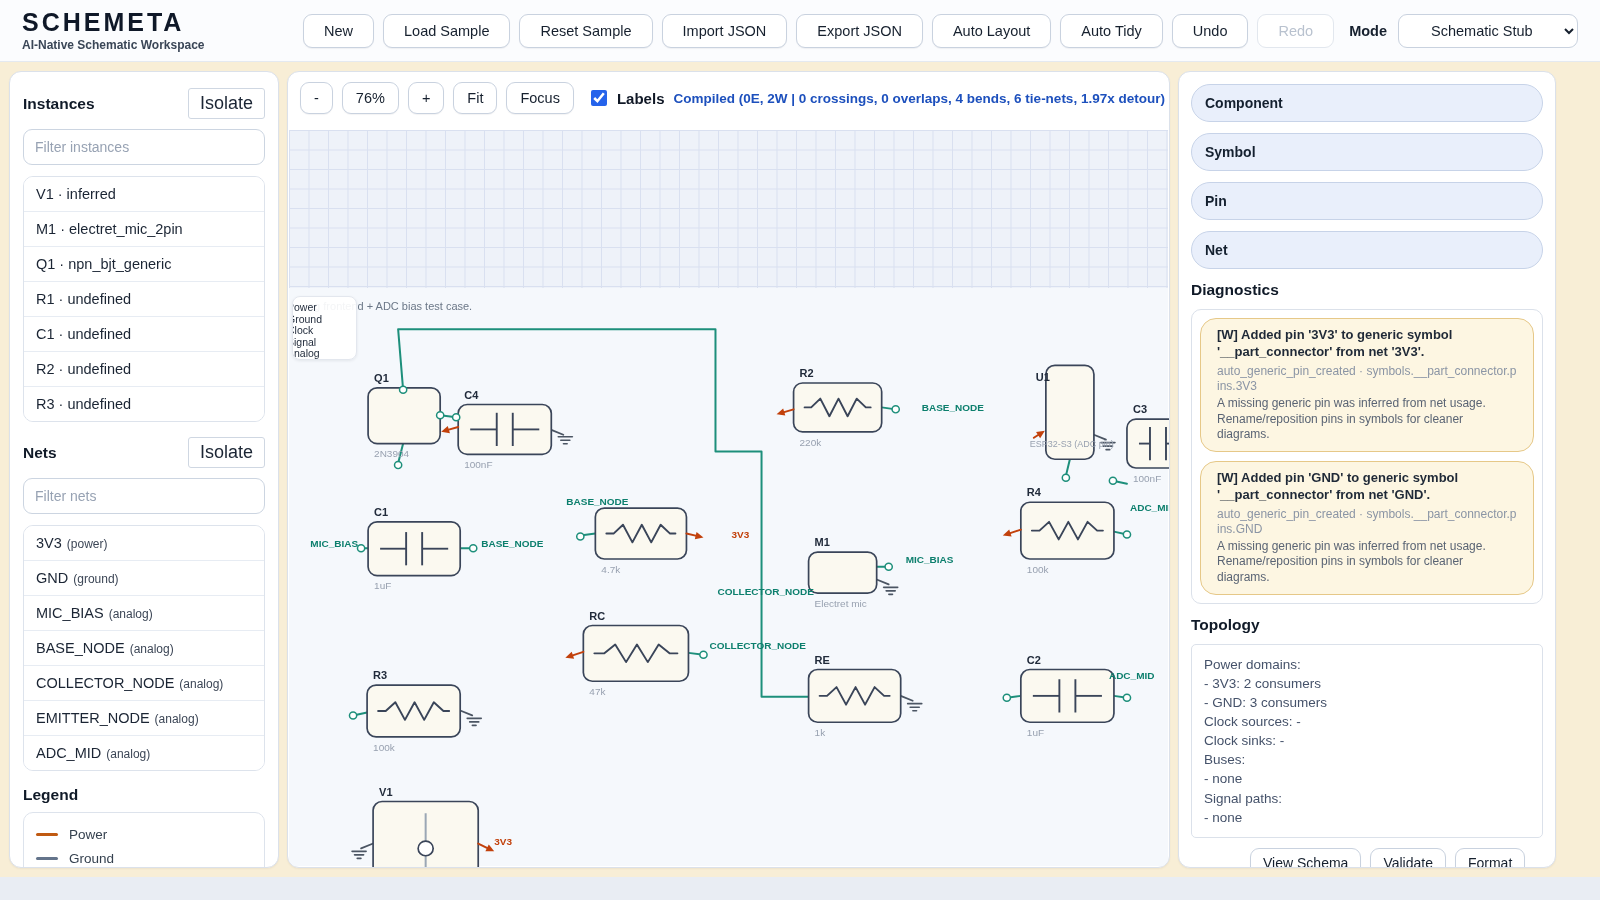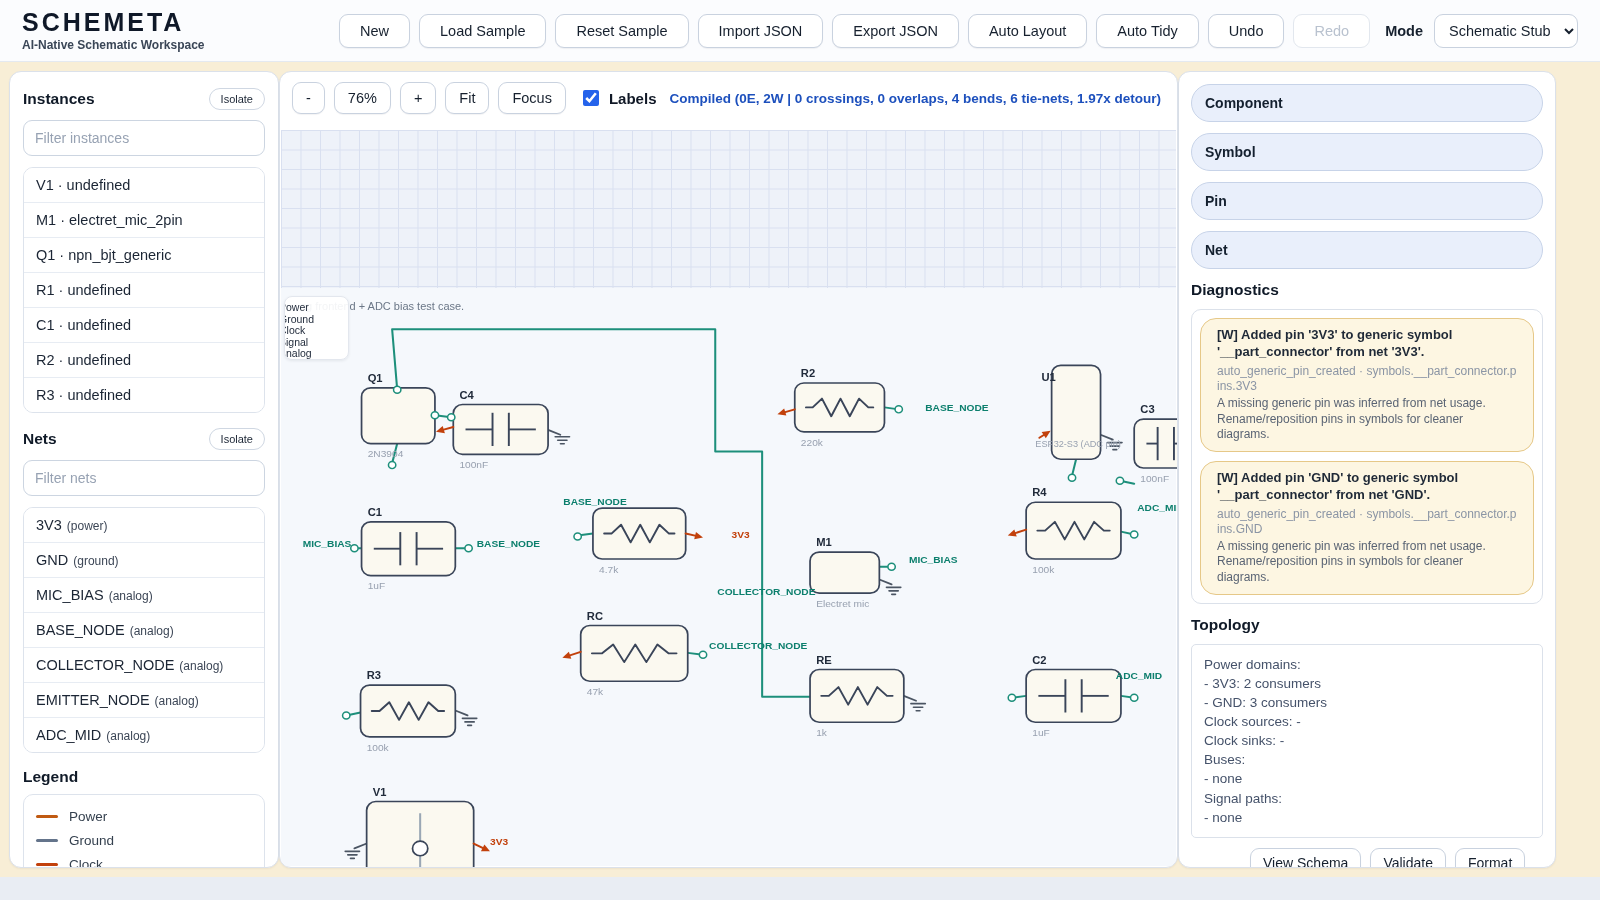--- a/index.html
+++ b/index.html
@@ -7,29 +7,29 @@
   body{width:1600px;height:900px;overflow:hidden;background:#e9edf3;font-family:"Liberation Sans",sans-serif;color:#16202e}
   
   .header{height:62px;background:#fbfcfe;border-bottom:1px solid #e4e9f0;display:flex;align-items:center;padding:0 22px}
   .brand{display:flex;flex-direction:column;line-height:1.1}
   .brand-title{font-size:25px;font-weight:800;letter-spacing:3px;color:#0f1828}
   .brand-tag{font-size:12px;font-weight:700;color:#3a4657;margin-top:2px}
   .toolbar{margin-left:auto;display:flex;align-items:center;gap:9px}
   .btn{background:#fff;border:1px solid #c9d2df;border-radius:9px;padding:8px 20px;font-size:14.5px;font-weight:500;color:#16202e;box-shadow:0 1px 1px rgba(16,24,40,.05);cursor:pointer;font-family:inherit;white-space:nowrap}
   .btn.disabled{color:#b9c2cf;border-color:#e2e7ee;box-shadow:none}
   .mode-label{font-size:14.5px;font-weight:700;margin:0 2px 0 6px}
-  .mode-select{background:#fff;border:1px solid #c9d2df;border-radius:9px;padding:7px 10px;font-size:14.5px;font-family:inherit;color:#16202e}
-  
-  .content{display:grid;grid-template-columns:270px 1fr 378px;gap:0;padding:9px 44px 9px 9px;background:#f8eed6;height:815px}
+  .mode-select{background:#fff;border:1px solid #c9d2df;border-radius:9px;padding:7px 28px;font-size:14.5px;font-family:inherit;color:#16202e}
+  
+  .content{display:grid;grid-template-columns:270px 1fr 378px;gap:8px;padding:9px 44px 9px 9px;background:#f8eed6;height:815px}
   .panel{background:#fff;border:1px solid #dbe1ea;border-radius:12px;box-shadow:0 1px 2px rgba(16,24,40,.05);overflow:hidden}
   
   .left{padding:14px 13px}
   .sec-head{display:flex;justify-content:space-between;align-items:center;margin:2px 0 10px}
   .sec-title{font-size:15.5px;font-weight:800;color:#101a28}
-  .isolate-btn{font-size:11px;padding:4px 11px;border:1px solid #cfd7e2;border-radius:12px;background:#fff;color:#1b2534;cursor:pointer;font-family:inherit}
+  .isolate-btn{font-size:18px;padding:4px 11px;border:1px solid #cfd7e2;border-radius:3px;background:#fff;color:#1b2534;cursor:pointer;font-family:inherit}
   .filter{width:100%;padding:9px 11px;font-size:14px;border:1px solid #ccd5e1;border-radius:9px;color:#1b2534;margin-bottom:11px;font-family:inherit;outline:none}
   .filter::placeholder{color:#97a2b3}
   .list{border:1px solid #dde3ec;border-radius:10px;overflow:hidden;margin-bottom:15px}
   .list .row{padding:9px 12px;font-size:14.5px;color:#1b2534;border-top:1px solid #e7ecf3;background:#fff;cursor:pointer}
   .list .row:first-child{border-top:none}
   .net-kind{font-size:12px;color:#3c4656;margin-left:5px}
   .legend-box{border:1px solid #dde3ec;border-radius:10px;padding:9px 12px}
   .legend-row{display:flex;align-items:center;gap:11px;padding:4.5px 0;font-size:13.5px;color:#35414f}
   .swatch{width:22px;height:3px;border-radius:2px;flex:none}
   
@@ -91,21 +91,21 @@
 
 <div class="content">
 
   <div class="panel left">
     <div class="sec-head">
       <span class="sec-title">Instances</span>
       <button class="isolate-btn">Isolate</button>
     </div>
     <input class="filter" placeholder="Filter instances" style="">
     <div class="list" id="instances-list">
-        <div class="row">V1 · undefined</div>
+        <div class="row">V1 · inferred</div>
         <div class="row">M1 · electret_mic_2pin</div>
         <div class="row">Q1 · npn_bjt_generic</div>
         <div class="row">R1 · undefined</div>
         <div class="row">C1 · undefined</div>
         <div class="row">R2 · undefined</div>
         <div class="row">R3 · undefined</div>
       </div>
 
     <div class="sec-head">
       <span class="sec-title">Nets</span>

